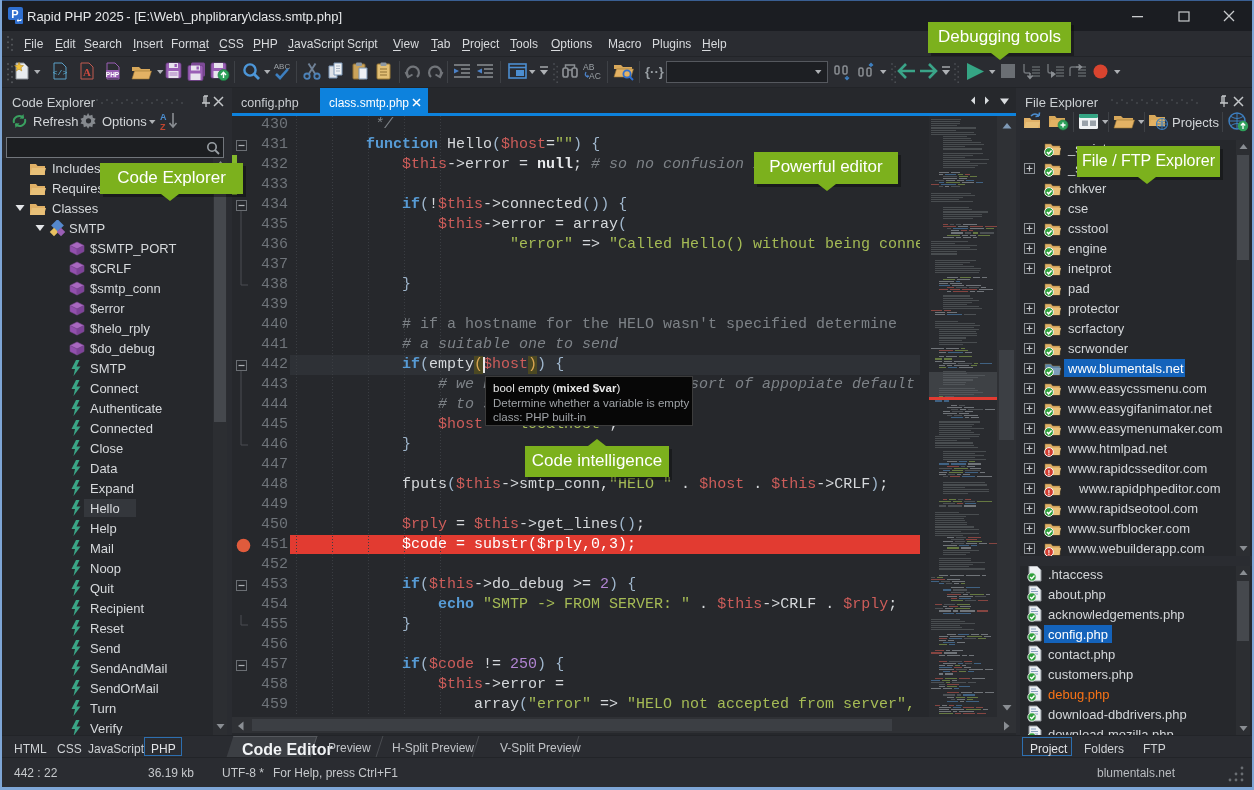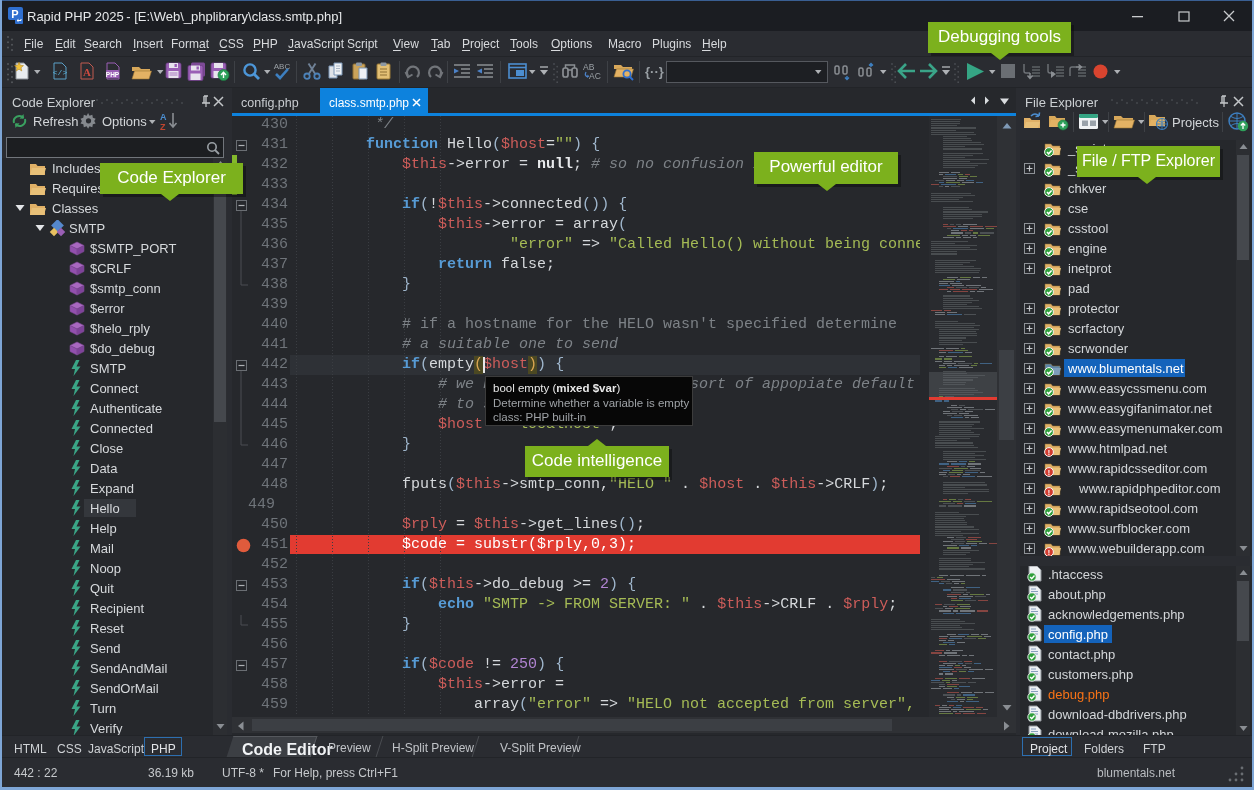--- a/index.html
+++ b/index.html
@@ -551,21 +551,21 @@
 <div class="a mono" style="left:232px;top:295px;width:56px;text-align:right;color:#6f747a;">439</div>
 <div class="a mono" style="left:232px;top:315px;width:56px;text-align:right;color:#6f747a;">440</div>
 <div class="a mono" style="left:232px;top:335px;width:56px;text-align:right;color:#6f747a;">441</div>
 <div class="a mono" style="left:232px;top:355px;width:56px;text-align:right;color:#6f747a;">442</div>
 <div class="a mono" style="left:232px;top:375px;width:56px;text-align:right;color:#6f747a;">443</div>
 <div class="a mono" style="left:232px;top:395px;width:56px;text-align:right;color:#6f747a;">444</div>
 <div class="a mono" style="left:232px;top:415px;width:56px;text-align:right;color:#6f747a;">445</div>
 <div class="a mono" style="left:232px;top:435px;width:56px;text-align:right;color:#6f747a;">446</div>
 <div class="a mono" style="left:232px;top:455px;width:56px;text-align:right;color:#6f747a;">447</div>
 <div class="a mono" style="left:232px;top:475px;width:56px;text-align:right;color:#6f747a;">448</div>
-<div class="a mono" style="left:248px;top:495px;width:56px;text-align:left;color:#6f747a;">449</div>
+<div class="a mono" style="left:232px;top:495px;width:56px;text-align:right;color:#6f747a;">449</div>
 <div class="a mono" style="left:232px;top:515px;width:56px;text-align:right;color:#6f747a;">450</div>
 <div class="a mono" style="left:232px;top:535px;width:56px;text-align:right;color:#6f747a;">451</div>
 <div class="a mono" style="left:232px;top:555px;width:56px;text-align:right;color:#6f747a;">452</div>
 <div class="a mono" style="left:232px;top:575px;width:56px;text-align:right;color:#6f747a;">453</div>
 <div class="a mono" style="left:232px;top:595px;width:56px;text-align:right;color:#6f747a;">454</div>
 <div class="a mono" style="left:232px;top:615px;width:56px;text-align:right;color:#6f747a;">455</div>
 <div class="a mono" style="left:232px;top:635px;width:56px;text-align:right;color:#6f747a;">456</div>
 <div class="a mono" style="left:232px;top:655px;width:56px;text-align:right;color:#6f747a;">457</div>
 <div class="a mono" style="left:232px;top:675px;width:56px;text-align:right;color:#6f747a;">458</div>
 <div class="a mono" style="left:232px;top:695px;width:56px;text-align:right;color:#6f747a;">459</div>
@@ -609,21 +609,20 @@
 <div class="a" style="left:368px;top:116px;width:1px;height:600px;background-image:repeating-linear-gradient(#3a3d42 0 1px,transparent 1px 3px);"></div>
 <div class="a" style="left:404px;top:116px;width:1px;height:600px;background-image:repeating-linear-gradient(#3a3d42 0 1px,transparent 1px 3px);"></div>
 <div class="a" style="left:440px;top:116px;width:1px;height:600px;background-image:repeating-linear-gradient(#3a3d42 0 1px,transparent 1px 3px);"></div>
 <div class="a" style="left:294px;top:115px;width:626px;height:600px;overflow:hidden;">
     <pre class="a mono" style="left:36px;top:0px;color:#d5d8db;">     <span style="color:#7d8287;font-style:italic">*/</span></pre>
     <pre class="a mono" style="left:36px;top:20px;color:#d5d8db;">    <span style="color:#579bd5;font-weight:bold">function</span> Hello<span style="color:#9fb6cc">(</span><span style="color:#cd5d5a">$host</span>=<span style="color:#a5bb55">""</span><span style="color:#9fb6cc">)</span> <span style="color:#9fb6cc">{</span></pre>
     <pre class="a mono" style="left:36px;top:40px;color:#d5d8db;">        <span style="color:#cd5d5a">$this</span>-&gt;error = <span style="color:#e8eaec;font-weight:bold">null</span>; <span style="color:#7d8287;font-style:italic"># so no confusion is caused</span></pre>
     <pre class="a mono" style="left:36px;top:80px;color:#d5d8db;">        <span style="color:#579bd5;font-weight:bold">if</span><span style="color:#9fb6cc">(</span>!<span style="color:#cd5d5a">$this</span>-&gt;connected<span style="color:#9fb6cc">()</span><span style="color:#9fb6cc">)</span> <span style="color:#9fb6cc">{</span></pre>
     <pre class="a mono" style="left:36px;top:100px;color:#d5d8db;">            <span style="color:#cd5d5a">$this</span>-&gt;error = array<span style="color:#9fb6cc">(</span></pre>
     <pre class="a mono" style="left:36px;top:120px;color:#d5d8db;">                    <span style="color:#a5bb55">"error"</span> =&gt; <span style="color:#a5bb55">"Called Hello() without being connected");</span></pre>
-    <pre class="a mono" style="left:36px;top:140px;color:#d5d8db;">            <span style="color:#579bd5;font-weight:bold">return</span> false;</pre>
     <pre class="a mono" style="left:36px;top:160px;color:#d5d8db;">        <span style="color:#9fb6cc">}</span></pre>
     <pre class="a mono" style="left:36px;top:200px;color:#d5d8db;">        <span style="color:#7d8287;"># if a hostname for the HELO wasn't specified determine</span></pre>
     <pre class="a mono" style="left:36px;top:220px;color:#d5d8db;">        <span style="color:#7d8287;font-style:italic"># a suitable one to send</span></pre>
     <pre class="a mono" style="left:36px;top:240px;color:#d5d8db;">        <span style="color:#579bd5;font-weight:bold">if</span><span style="color:#9fb6cc">(</span>empty<span style="color:#d9a552">(</span><span style="color:#cd5d5a">$host</span><span style="color:#d9a552">)</span><span style="color:#9fb6cc">)</span> <span style="color:#9fb6cc">{</span></pre>
     <pre class="a mono" style="left:36px;top:260px;color:#d5d8db;">            <span style="color:#7d8287;font-style:italic"># we need to determine some sort of appopiate default</span></pre>
     <pre class="a mono" style="left:36px;top:280px;color:#d5d8db;">            <span style="color:#7d8287;font-style:italic"># to send to the server</span></pre>
     <pre class="a mono" style="left:36px;top:300px;color:#d5d8db;">            <span style="color:#cd5d5a">$host</span> = <span style="color:#a5bb55">"localhost"</span>;</pre>
     <pre class="a mono" style="left:36px;top:320px;color:#d5d8db;">        <span style="color:#9fb6cc">}</span></pre>
     <pre class="a mono" style="left:36px;top:360px;color:#d5d8db;">        fputs<span style="color:#9fb6cc">(</span><span style="color:#cd5d5a">$this</span>-&gt;smtp_conn,<span style="color:#a5bb55">"HELO "</span> . <span style="color:#cd5d5a">$host</span> . <span style="color:#cd5d5a">$this</span>-&gt;CRLF<span style="color:#9fb6cc">)</span>;</pre>
     <pre class="a mono" style="left:36px;top:400px;color:#d5d8db;">        <span style="color:#cd5d5a">$rply</span> = <span style="color:#cd5d5a">$this</span>-&gt;get_lines<span style="color:#9fb6cc">()</span>;</pre>

